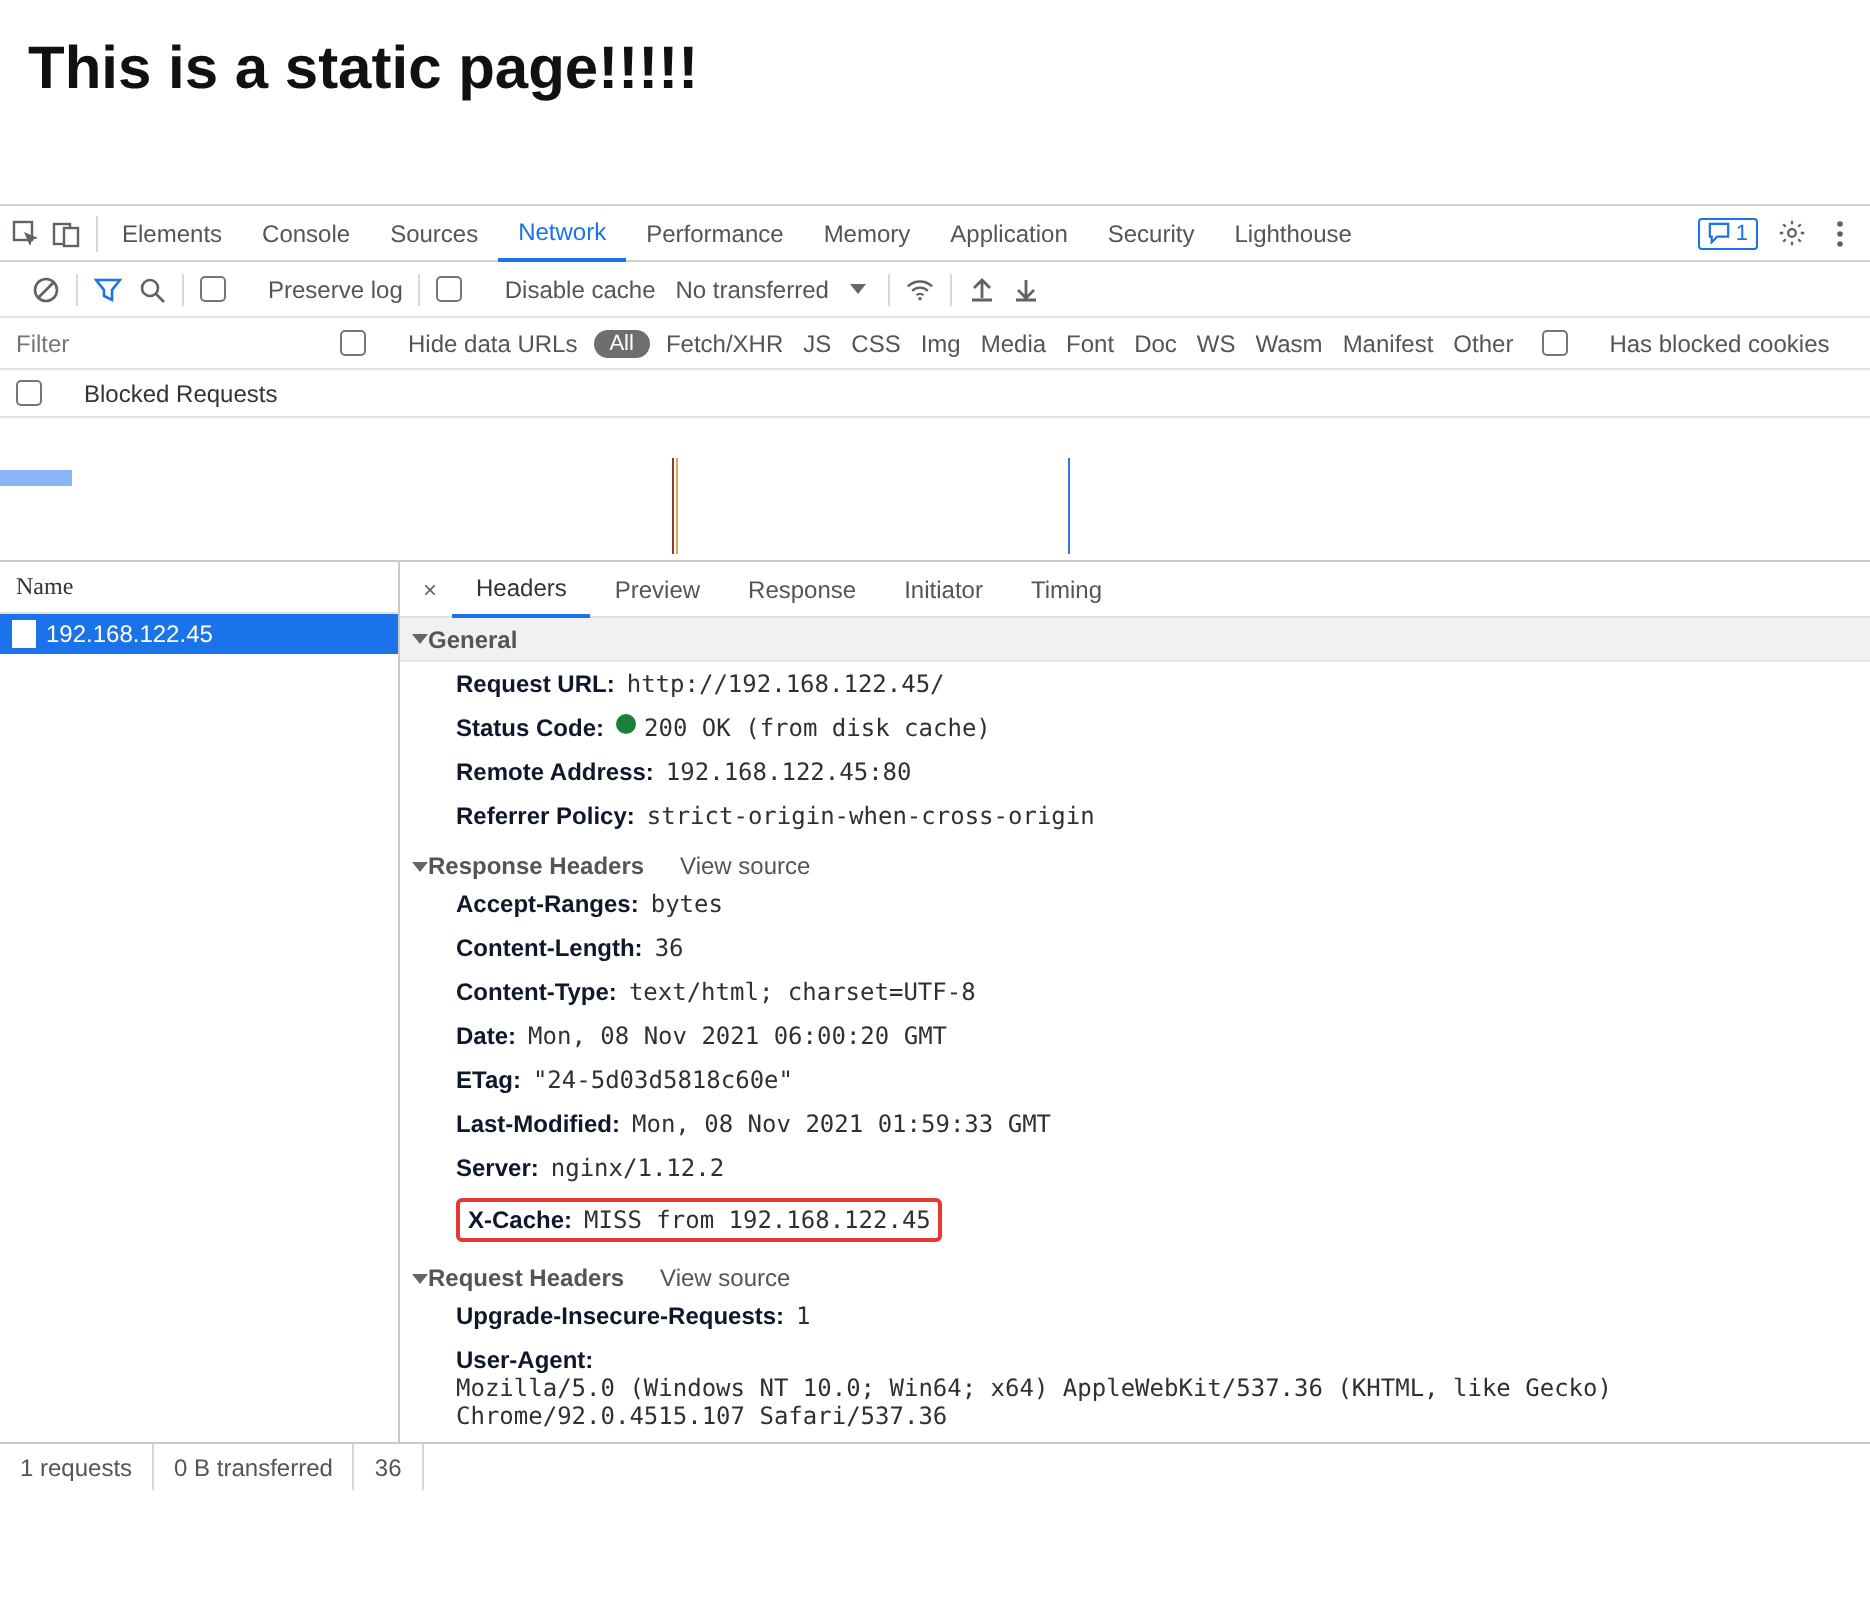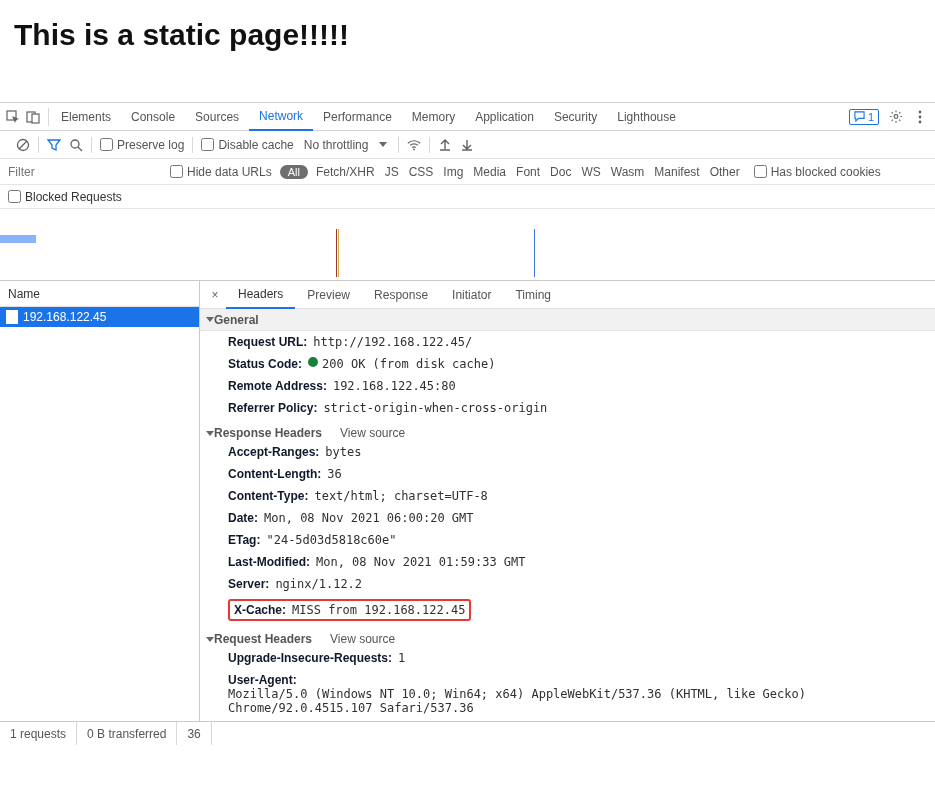--- a/index.html
+++ b/index.html
@@ -11,36 +11,36 @@
   .dt-tabs .tabbox { display: flex; align-items: center; padding: 0 6px; gap: 6px; }
   .dt-tabs .sep { width:1px; height:18px; background:#d8d8d8; margin:0 2px; }
   .dt-tab { padding: 0 10px; height:28px; display:flex; align-items:center; cursor:pointer; }
   .dt-tab.active { color:#1a73e8; border-bottom:2px solid #1a73e8; height:28px; }
   .dt-right { margin-left:auto; display:flex; align-items:center; padding-right:8px; gap:10px; }
   .msg-badge { display:inline-flex; align-items:center; border:1px solid #1a73e8; color:#1a73e8; padding:0 4px; height:16px; font-size:11px; border-radius:2px; gap:3px; }
   .icon { display:inline-flex; width:14px; height:14px; align-items:center; justify-content:center; }
   .toolbar-row { display:flex; align-items:center; height:28px; border-bottom:1px solid #e4e4e4; padding:0 8px; gap:8px; color:#555; }
   .toolbar-row .sep { width:1px; height:16px; background:#d8d8d8; }
   .rec-dot { width:12px; height:12px; border-radius:50%; background:#d93025; }
-  .cb { display:flex; align-items:center; gap:4px; font-size:12px; }
+  .cb { display:flex; align-items:center; gap:21px; font-size:12px; }
   .cb input { margin:0; }
   .filter-row { display:flex; align-items:center; height:26px; border-bottom:1px solid #e4e4e4; padding:0 0 0 0; color:#555; font-size:12px; }
   .filter-input { border:none; outline:none; padding:4px 8px; font-size:12px; width:170px; color:#888; }
   .pill { background:#6e6e6e; color:#fff; border-radius:8px; padding:1px 8px; font-size:11px; }
   .type-filters { display:flex; gap:10px; align-items:center; }
   .blocked-row { display:flex; align-items:center; height:24px; border-bottom:1px solid #e4e4e4; padding:0 8px; }
   .timeline { height:72px; border-bottom:1px solid #cacaca; position:relative; background:#fff; }
   .ruler { display:flex; height:18px; border-bottom:1px solid #eee; font-size:11px; color:#666; }
   .ruler div { flex:0 0 90px; text-align:right; padding-right:4px; }
   .waveform { position:absolute; top:20px; left:0; height:48px; width:100%; }
   .wf-bar { position:absolute; top:6px; height:8px; background:#8ab4f8; }
   .wf-line { position:absolute; top:0; bottom:0; width:1px; }
   .main-split { display:flex; height:440px; }
   .req-list { width:200px; border-right:1px solid #cacaca; display:flex; flex-direction:column; }
-  .col-header { height:26px; display:flex; align-items:center; padding:0 8px; border-bottom:1px solid #e0e0e0; color:#333; font-size:12px; }
+  .col-header { height:26px; display:flex; align-items:center; padding:0 8px; border-bottom:1px solid #e0e0e0; color:#333; font-size:12px;font-family:Liberation Serif, serif; }
   .req-item { height:20px; display:flex; align-items:center; padding:0 6px; background:#1a73e8; color:#fff; font-size:12px; gap:5px; }
   .doc-icon { width:12px; height:14px; background:#fff; border:1px solid rgba(255,255,255,.3); }
   .detail { flex:1; overflow:auto; }
   .detail-tabs { display:flex; align-items:center; height:28px; border-bottom:1px solid #e0e0e0; padding:0 4px; gap:0; color:#555; }
   .detail-tabs .x { width:22px; text-align:center; color:#666; cursor:pointer; }
   .dtab { padding:0 12px; height:28px; display:flex; align-items:center; cursor:pointer; }
   .dtab.active { color:#333; border-bottom:2px solid #1a73e8; }
   .section-hdr { background:#f1f1f1; height:22px; display:flex; align-items:center; padding:0 6px; border-bottom:1px solid #e5e5e5; font-weight:600; color:#555; gap:0; font-size:12px; }
   .section-hdr.sub { background:#fff; border-bottom:none; padding-top:6px; }
   .tri { display:inline-block; width:0; height:0; border-left:4px solid transparent; border-right:4px solid transparent; border-top:5px solid #666; }
@@ -134,21 +134,21 @@
     <span class="sep"></span>
     <label class="cb">
         <input type="checkbox" style="">
         <span>Preserve log</span>
       </label>
     <span class="sep"></span>
     <label class="cb">
         <input type="checkbox" style="">
         <span>Disable cache</span>
       </label>
-    <span style="margin-left:2px;">No throttling</span>
+    <span style="margin-left:2px;">No transferred</span>
     <span class="icon">
         <span class="tri"></span>
       </span>
     <span class="sep"></span>
     <span class="icon">
       <svg width="16" height="14" viewBox="0 0 16 14">
           <path d="M1 5a10 10 0 0114 0M3.5 7.5a6.5 6.5 0 019 0M6 10a3 3 0 014 0" fill="none" stroke="#5f6368" stroke-width="1.3"></path>
           <circle cx="8" cy="12" r="1" fill="#5f6368"></circle>
         </svg>
     </span>

